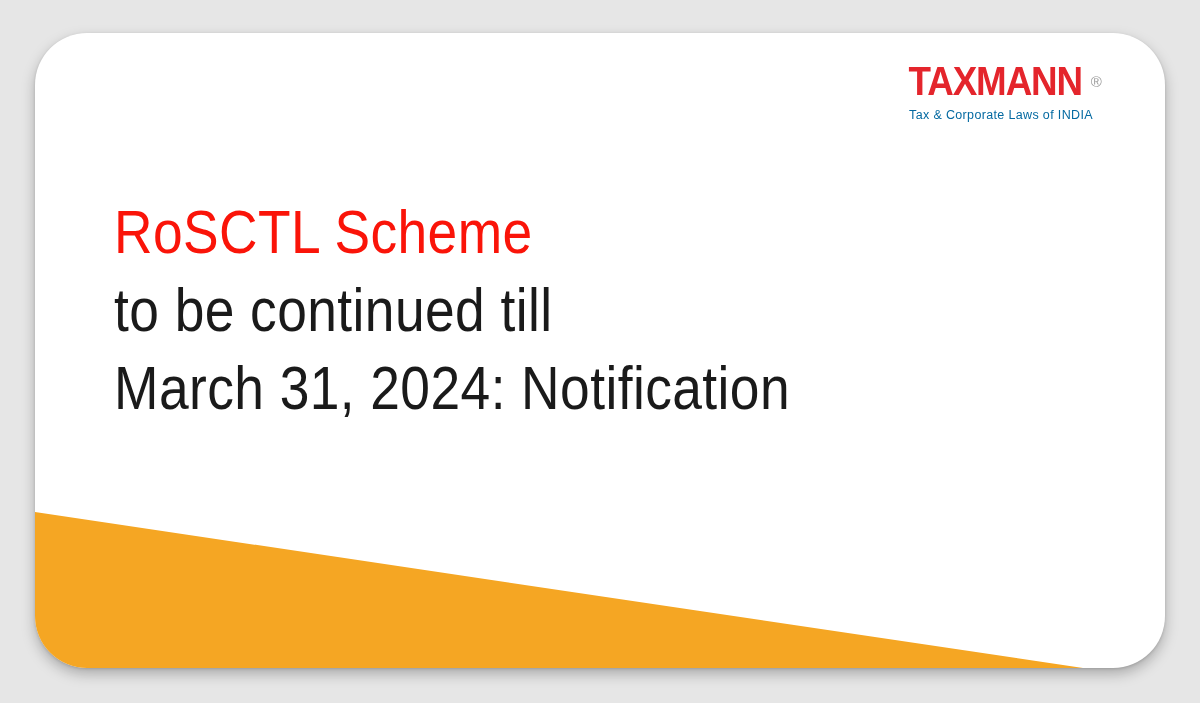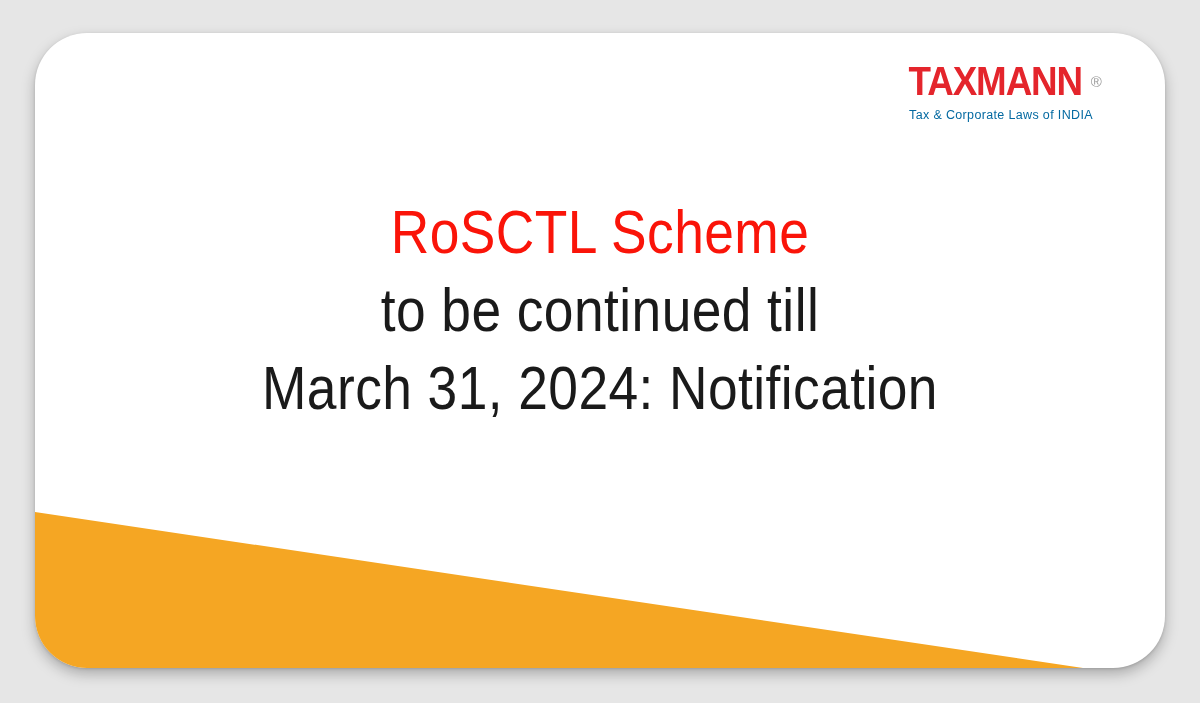--- a/index.html
+++ b/index.html
@@ -94,21 +94,21 @@
     color: #8d8d8d;
     white-space: nowrap;
   }
 
   
   #headline {
     position: absolute;
     left: 0;
     top: 168px;
     width: 1130px;
-    text-align: center;
+    text-align: left;
   }
   .headline-line {
     display: block;
     font-family: "Liberation Sans", sans-serif;
     font-weight: normal;
     line-height: 1.0;
     white-space: nowrap;
     transform: scaleX(0.86);
     transform-origin: center center;
   }

